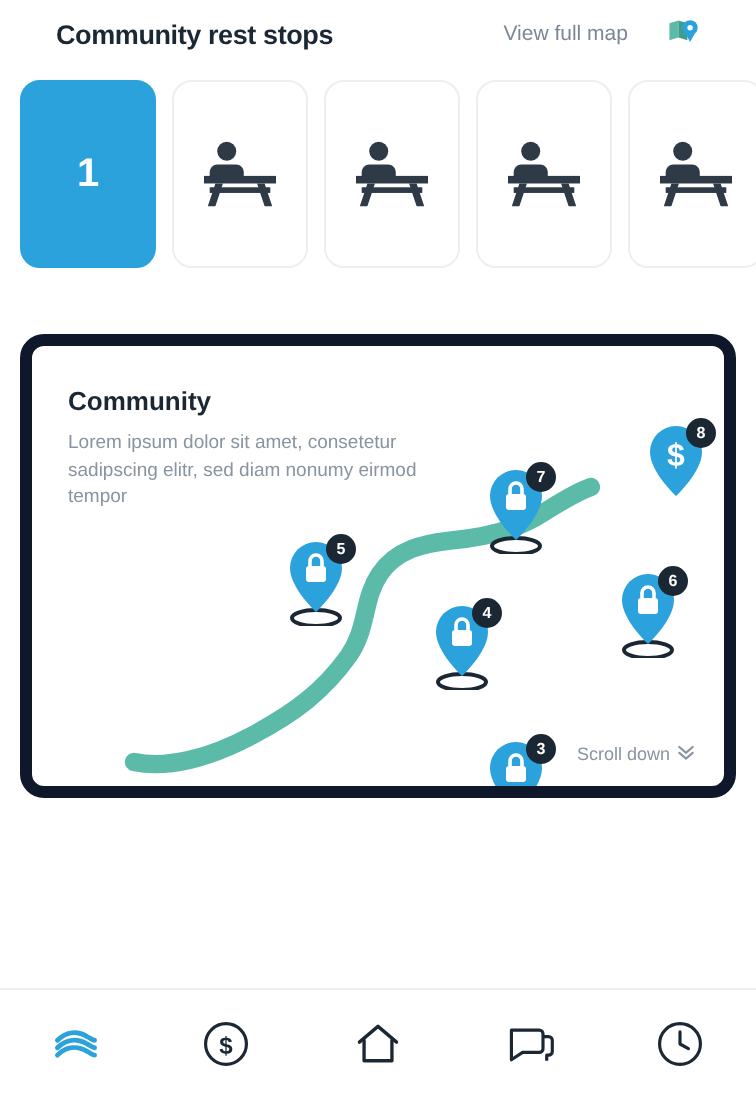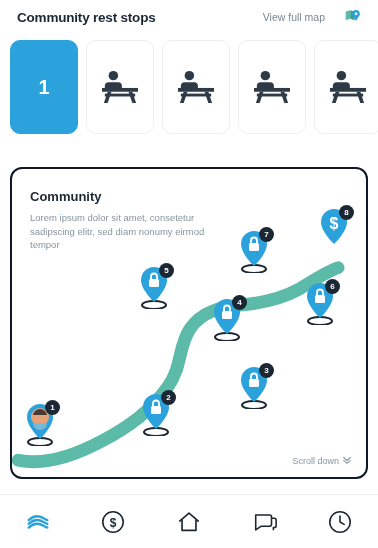--- a/index.html
+++ b/index.html
@@ -16,21 +16,21 @@
   }
 
   
   .header {
     position: absolute;
     top: 0; left: 0; right: 0;
     height: 34px;
     display: flex;
     align-items: center;
     justify-content: space-between;
-    padding: 0 17px;
+    padding: 0 28px;
     background: #ffffff;
   }
   .header-title {
     font-size: 13.5px;
     font-weight: bold;
     color: #1b2733;
     letter-spacing: -0.2px;
   }
   .header-right {
     display: flex;
@@ -80,24 +80,24 @@
   .picnic {
     width: 44px; height: 36px;
     display: block;
   }
 
   
   .panel {
     position: absolute;
     left: 10px; right: 10px;
     top: 167px;
-    height: 312px;
+    height: 232px;
     background: #ffffff;
     border-radius: 12px;
-    border: 2px solid #0f172a;
+    border: 6px solid #0f172a;
     overflow: hidden;
   }
   .panel-title {
     position: absolute;
     top: 20px; left: 18px;
     font-size: 13px;
     font-weight: bold;
     color: #1b2733;
   }
   .panel-sub {

